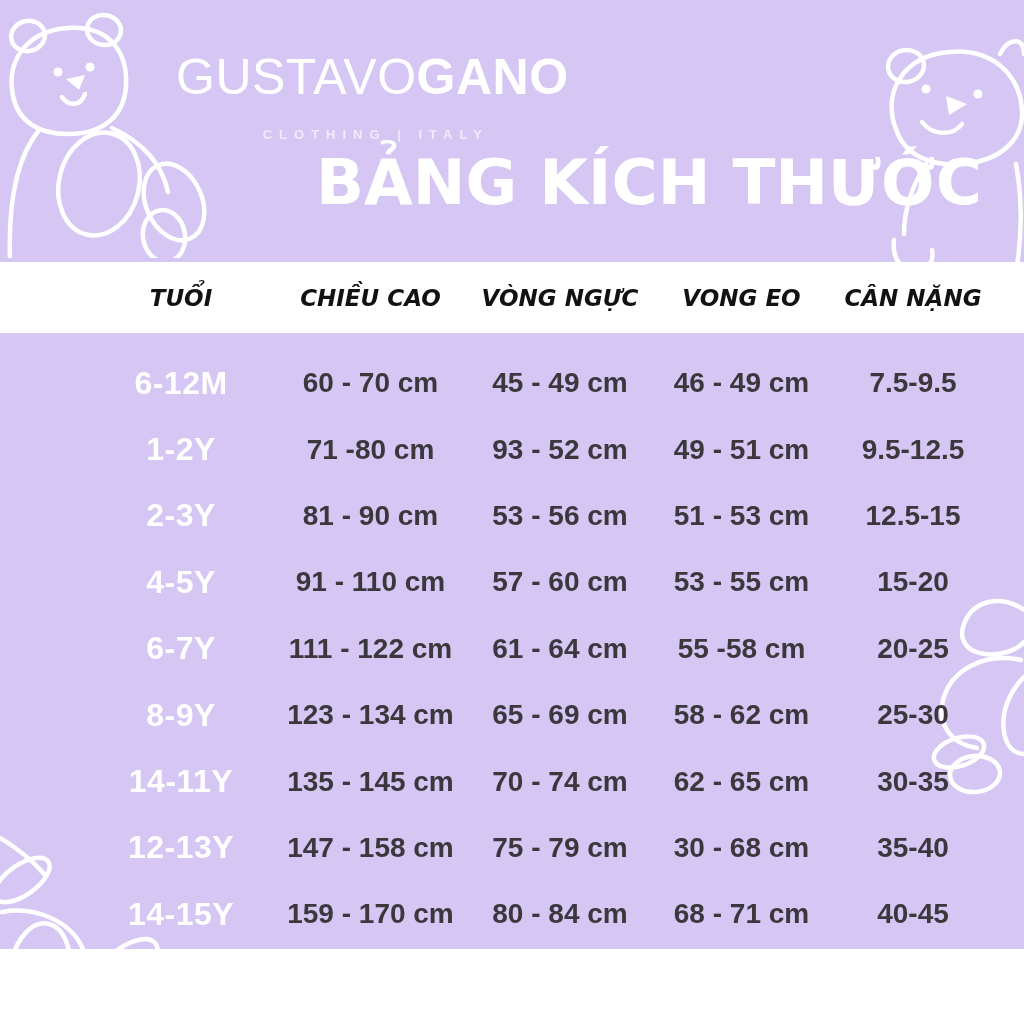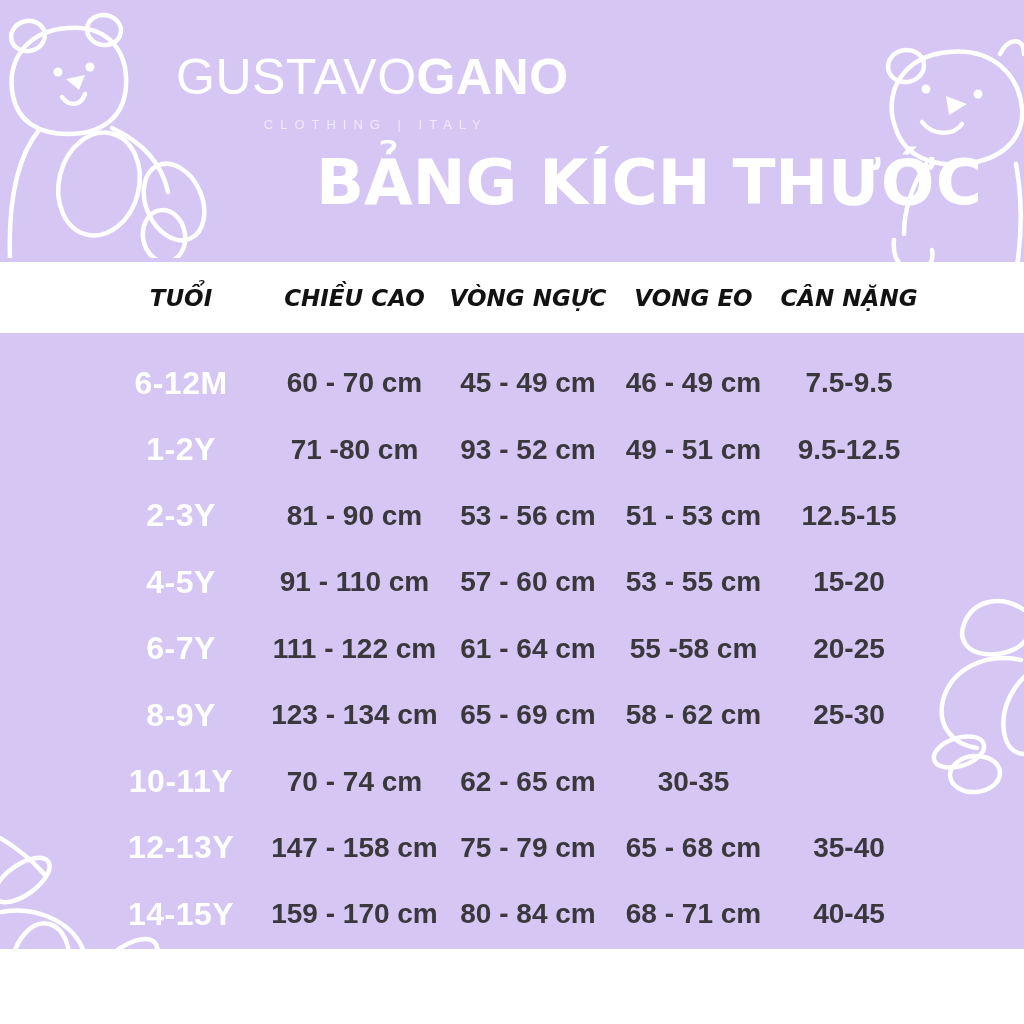--- a/index.html
+++ b/index.html
@@ -29,39 +29,40 @@
     color: #ffffff; text-align: center;
   }
   .logo-line {
     font-family: "Liberation Sans", sans-serif;
     font-size: 50px; line-height: 1.1; letter-spacing: 0.5px;
     white-space: nowrap;
   }
   .logo-line .regular { font-weight: 400; }
   .logo-line .bold { font-weight: 700; }
   .tagline {
-    margin-top: 12px;
-    font-size: 13px; font-weight: 400;
+    margin-top: 22px;
+    font-size: 13px; font-weight: 700;
     letter-spacing: 7px; text-indent: 7px;
     color: #f0eafc;
   }
 
   
   .title {
     position: absolute; top: 146px; right: 42px; margin: 0;
     font-family: "DejaVu Sans", "Liberation Sans", sans-serif;
     font-size: 63px; font-weight: 700; letter-spacing: 0px;
     color: #ffffff; white-space: nowrap; z-index: 3;
   }
 
   
   .grid {
     display: grid;
     grid-template-columns: 172px 175px 172px 159px 152px;
     margin-left: 95px;
+    gap: 16px;
   }
   .head-band {
     position: absolute; left: 0; top: 262px;
     width: 1024px; height: 71px;
     background: #ffffff; z-index: 2;
   }
   .head-band .grid { height: 71px; }
   .hcell {
     display: flex; align-items: center; justify-content: center;
     font-family: "DejaVu Sans", "Liberation Sans", sans-serif;
@@ -191,30 +192,31 @@
       <div class="cell val">20-25</div>
     </div>
     <div class="grid row">
       <div class="cell age">8-9Y</div>
       <div class="cell val">123 - 134 cm</div>
       <div class="cell val">65 - 69 cm</div>
       <div class="cell val">58 - 62 cm</div>
       <div class="cell val">25-30</div>
     </div>
     <div class="grid row">
-      <div class="cell age">10-11Y</div>
+      <div class="cell age">14-11Y</div>
+      <div class="cell val">135 - 145 cm</div>
       <div class="cell val">70 - 74 cm</div>
       <div class="cell val">62 - 65 cm</div>
       <div class="cell val">30-35</div>
     </div>
     <div class="grid row">
       <div class="cell age">12-13Y</div>
       <div class="cell val">147 - 158 cm</div>
       <div class="cell val">75 - 79 cm</div>
-      <div class="cell val">65 - 68 cm</div>
+      <div class="cell val">30 - 68 cm</div>
       <div class="cell val">35-40</div>
     </div>
     <div class="grid row">
       <div class="cell age">14-15Y</div>
       <div class="cell val">159 - 170 cm</div>
       <div class="cell val">80 - 84 cm</div>
       <div class="cell val">68 - 71 cm</div>
       <div class="cell val">40-45</div>
     </div>
   </div>

